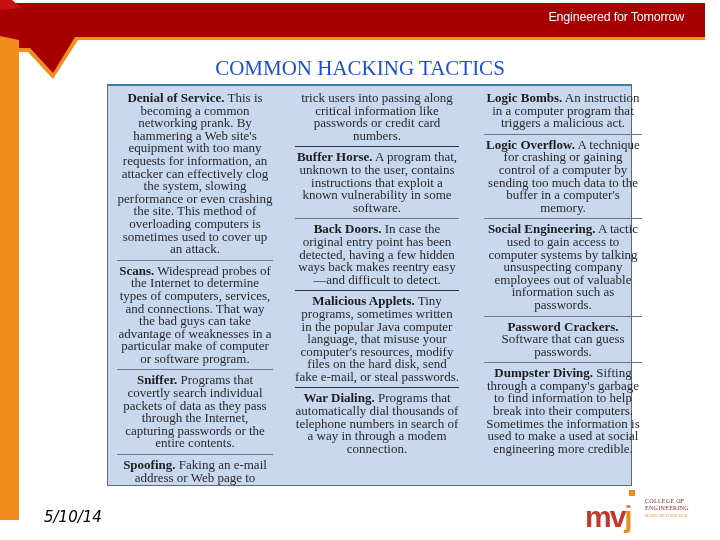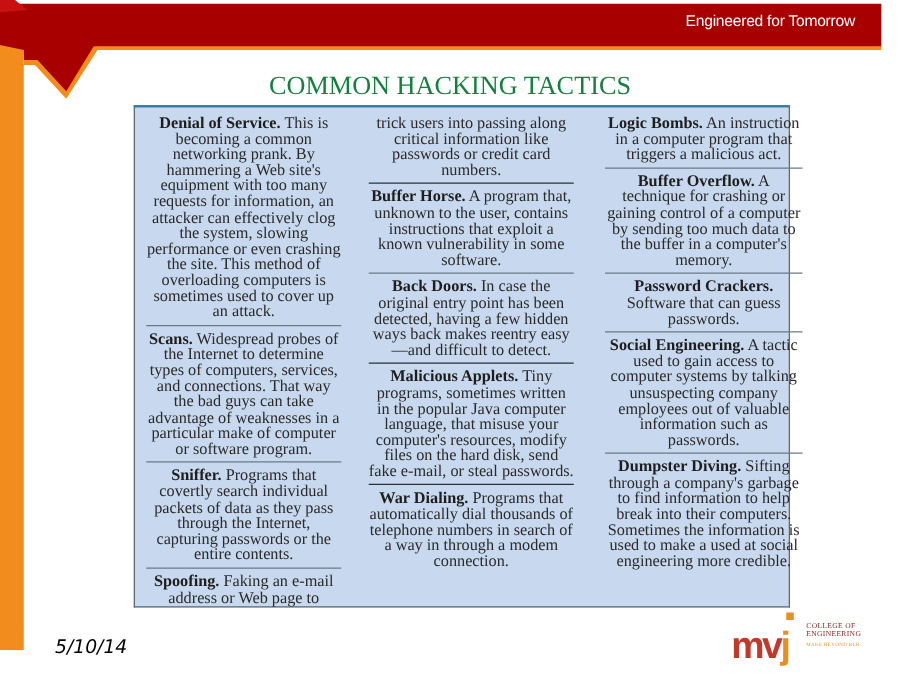--- a/index.html
+++ b/index.html
@@ -1,21 +1,21 @@
 <!DOCTYPE html>
 <html><head>
 <meta charset="utf-8">
 <style>
   html, body { margin:0; padding:0; }
   body { width:720px; height:540px; position:relative; overflow:hidden; background:#ffffff; font-family:"Liberation Serif", serif; }
   .header-svg { position:absolute; left:0; top:0; width:720px; height:90px; }
   .left-bar { position:absolute; left:0; top:40px; width:19px; height:480px; background:#f28c1c; }
   .left-bar-tail { position:absolute; left:0; top:505px; width:0; height:0; border-left:19px solid #f28c1c; border-bottom:12px solid transparent; }
   .tagline { position:absolute; right:36px; top:10px; font-family:"Liberation Sans", sans-serif; font-size:12.5px; color:#ffffff; letter-spacing:-0.2px; }
-  .title { position:absolute; left:0; width:720px; top:56px; text-align:center; font-family:"Liberation Serif", serif; font-size:21px; color:#15803d; padding-left:0; }
+  .title { position:absolute; left:0; width:720px; top:56px; text-align:center; font-family:"Liberation Serif", serif; font-size:21px; color:#1d4ed8; padding-left:0; }
   .title span { position:relative; left:0px; }
   .panel { position:absolute; left:107px; top:84px; width:525px; height:402px; background:#c8d8ee; border:1px solid #5a6a7a; border-top:2px solid #3a7fa0; box-sizing:border-box; }
   .col { position:absolute; top:6px; font-family:"Liberation Serif", serif; font-size:13px; line-height:12.6px; color:#2a2a2a;text-align:center; }
   .col1 { left:9px; width:156px; }
   .col2 { left:187px; width:164px; }
   .col3 { left:376px; width:158px; }
   .entry { padding-bottom:4px; margin-bottom:4px; border-bottom:1px solid #6a7a8a; }
   .entry.last { border-bottom:none; }
   .entry.dark { border-bottom:1.5px solid #2a3040; }
   .term { font-weight:bold; color:#1e1e1e; }
@@ -51,23 +51,23 @@
   </div>
   <div class="col col2">
     <div class="entry dark"><span class="term"></span><span>trick users into passing along critical information like passwords or credit card numbers.</span></div>
     <div class="entry"><span class="term">Buffer Horse.</span><span> A program that, unknown to the user, contains instructions that exploit a known vulnerability in some software.</span></div>
     <div class="entry dark"><span class="term">Back Doors.</span><span> In case the original entry point has been detected, having a few hidden ways back makes reentry easy—and difficult to detect.</span></div>
     <div class="entry dark"><span class="term">Malicious Applets.</span><span> Tiny programs, sometimes written in the popular Java computer language, that misuse your computer's resources, modify files on the hard disk, send fake e-mail, or steal passwords.</span></div>
     <div class="entry last"><span class="term">War Dialing.</span><span> Programs that automatically dial thousands of telephone numbers in search of a way in through a modem connection.</span></div>
   </div>
   <div class="col col3">
     <div class="entry"><span class="term">Logic Bombs.</span><span> An instruction in a computer program that triggers a malicious act.</span></div>
-    <div class="entry"><span class="term">Buffer Overflow.</span><span> A technique for crashing or gaining control of a computer by sending too much data to the buffer in a computer's memory.</span></div>
+    <div class="entry"><span class="term">Logic Overflow.</span><span> A technique for crashing or gaining control of a computer by sending too much data to the buffer in a computer's memory.</span></div>
+    <div class="entry"><span class="term">Social Engineering.</span><span> A tactic used to gain access to computer systems by talking unsuspecting company employees out of valuable information such as passwords.</span></div>
     <div class="entry"><span class="term">Password Crackers.</span><span> Software that can guess passwords.</span></div>
-    <div class="entry"><span class="term">Social Engineering.</span><span> A tactic used to gain access to computer systems by talking unsuspecting company employees out of valuable information such as passwords.</span></div>
     <div class="entry last"><span class="term">Dumpster Diving.</span><span> Sifting through a company's garbage to find information to help break into their computers. Sometimes the information is used to make a used at social engineering more credible.</span></div>
   </div>
 </div>
 
 <div class="date">5/10/14</div>
 
 <div class="logo">
   <div class="logo-mark"><span>mv</span><span class="j">j</span></div>
   <div class="logo-dot"></div>
   <div class="logo-text">

